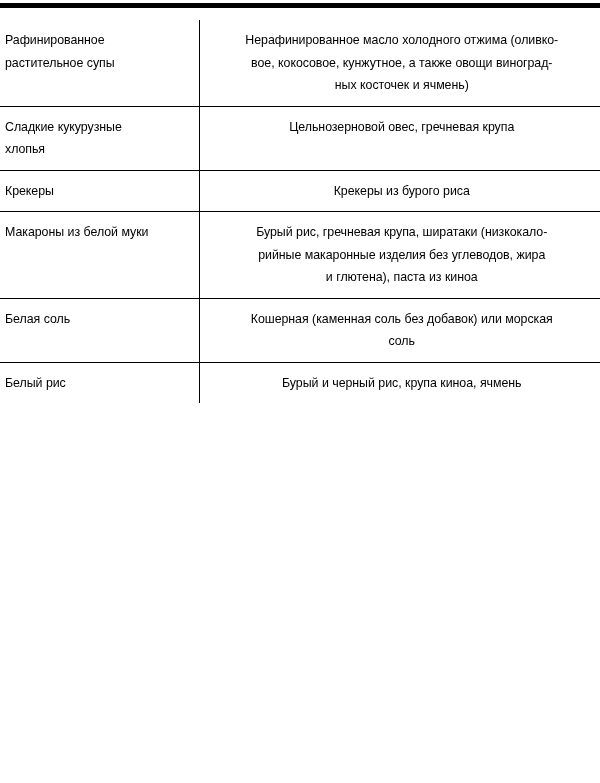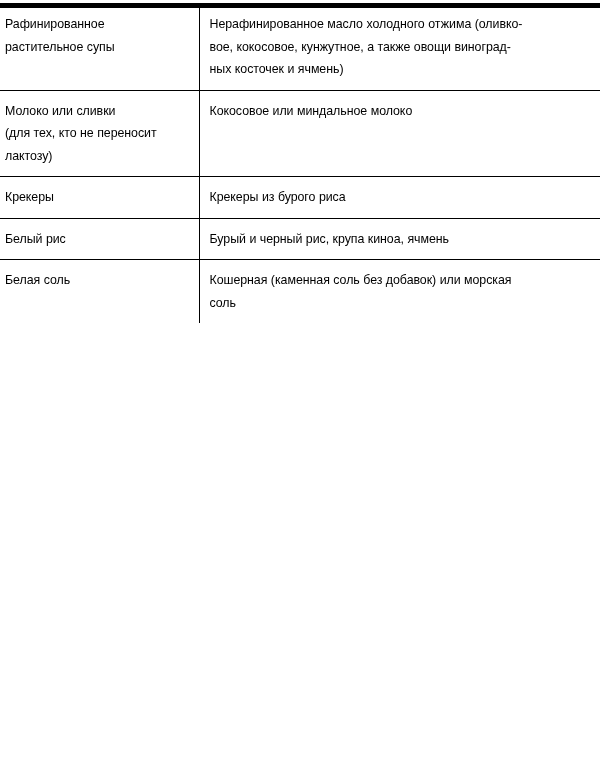--- a/index.html
+++ b/index.html
@@ -28,21 +28,21 @@
     position: absolute;
     top: 3px;
     left: 0;
     width: 600px;
     height: 5px;
     background: #000000;
   }
 
   .table {
     position: absolute;
-    top: 4px;
+    top: 20px;
     left: 0;
     width: 600px;
     border-collapse: collapse;
     table-layout: fixed;
   }
 
   .table tr {
     
   }
 
@@ -64,20 +64,21 @@
   .cell-inner {
     font-size: 12.4px;
     line-height: 22.5px;
     letter-spacing: -0.05px;
     padding: 9px 8px 9px 5px;
     word-spacing: 0.1px;
   }
   .col-right .cell-inner {
     padding-left: 10px;
     padding-right: 6px;
+    text-align: center;
   }
 
   .cell-inner .ln {
     display: block;
     white-space: pre;
   }
 
   
   .table tr:last-child td {
     border-bottom: none;
@@ -104,75 +105,88 @@
           <div class="cell-inner">
             <span class="ln">Нерафинированное масло холодного отжима (оливко-</span>
             <span class="ln">вое, кокосовое, кунжутное, а также овощи виноград-</span>
             <span class="ln">ных косточек и ячмень)</span>
           </div>
         </td>
       </tr>
 
 
 
-
       <tr>
         <td class="col-left">
           <div class="cell-inner">
-            <span class="ln">Молоко или сливки</span>
-            <span class="ln">(для тех, кто не переносит</span>
-            <span class="ln">лактозу)</span>
+            <span class="ln">Сладкие кукурузные</span>
+            <span class="ln">хлопья</span>
           </div>
         </td>
         <td class="col-right">
           <div class="cell-inner">
-            <span class="ln">Кокосовое или миндальное молоко</span>
+            <span class="ln">Цельнозерновой овес, гречневая крупа</span>
           </div>
         </td>
       </tr>
+
 
       <tr>
         <td class="col-left">
           <div class="cell-inner">
             <span class="ln">Крекеры</span>
           </div>
         </td>
         <td class="col-right">
           <div class="cell-inner">
             <span class="ln">Крекеры из бурого риса</span>
           </div>
         </td>
       </tr>
 
 
 
-
       <tr>
         <td class="col-left">
           <div class="cell-inner">
-            <span class="ln">Белый рис</span>
+            <span class="ln">Макароны из белой муки</span>
           </div>
         </td>
         <td class="col-right">
           <div class="cell-inner">
-            <span class="ln">Бурый и черный рис, крупа киноа, ячмень</span>
+            <span class="ln">Бурый рис, гречневая крупа, ширатаки (низкокало-</span>
+            <span class="ln">рийные макаронные изделия без углеводов, жира</span>
+            <span class="ln">и глютена), паста из киноа</span>
           </div>
         </td>
       </tr>
 
       <tr>
         <td class="col-left">
           <div class="cell-inner">
             <span class="ln">Белая соль</span>
           </div>
         </td>
         <td class="col-right">
           <div class="cell-inner">
             <span class="ln">Кошерная (каменная соль без добавок) или морская</span>
             <span class="ln">соль</span>
           </div>
         </td>
       </tr>
 
+      <tr>
+        <td class="col-left">
+          <div class="cell-inner">
+            <span class="ln">Белый рис</span>
+          </div>
+        </td>
+        <td class="col-right">
+          <div class="cell-inner">
+            <span class="ln">Бурый и черный рис, крупа киноа, ячмень</span>
+          </div>
+        </td>
+      </tr>
+
     </tbody>
   </table>
 
 </div>
 
 </body></html>

